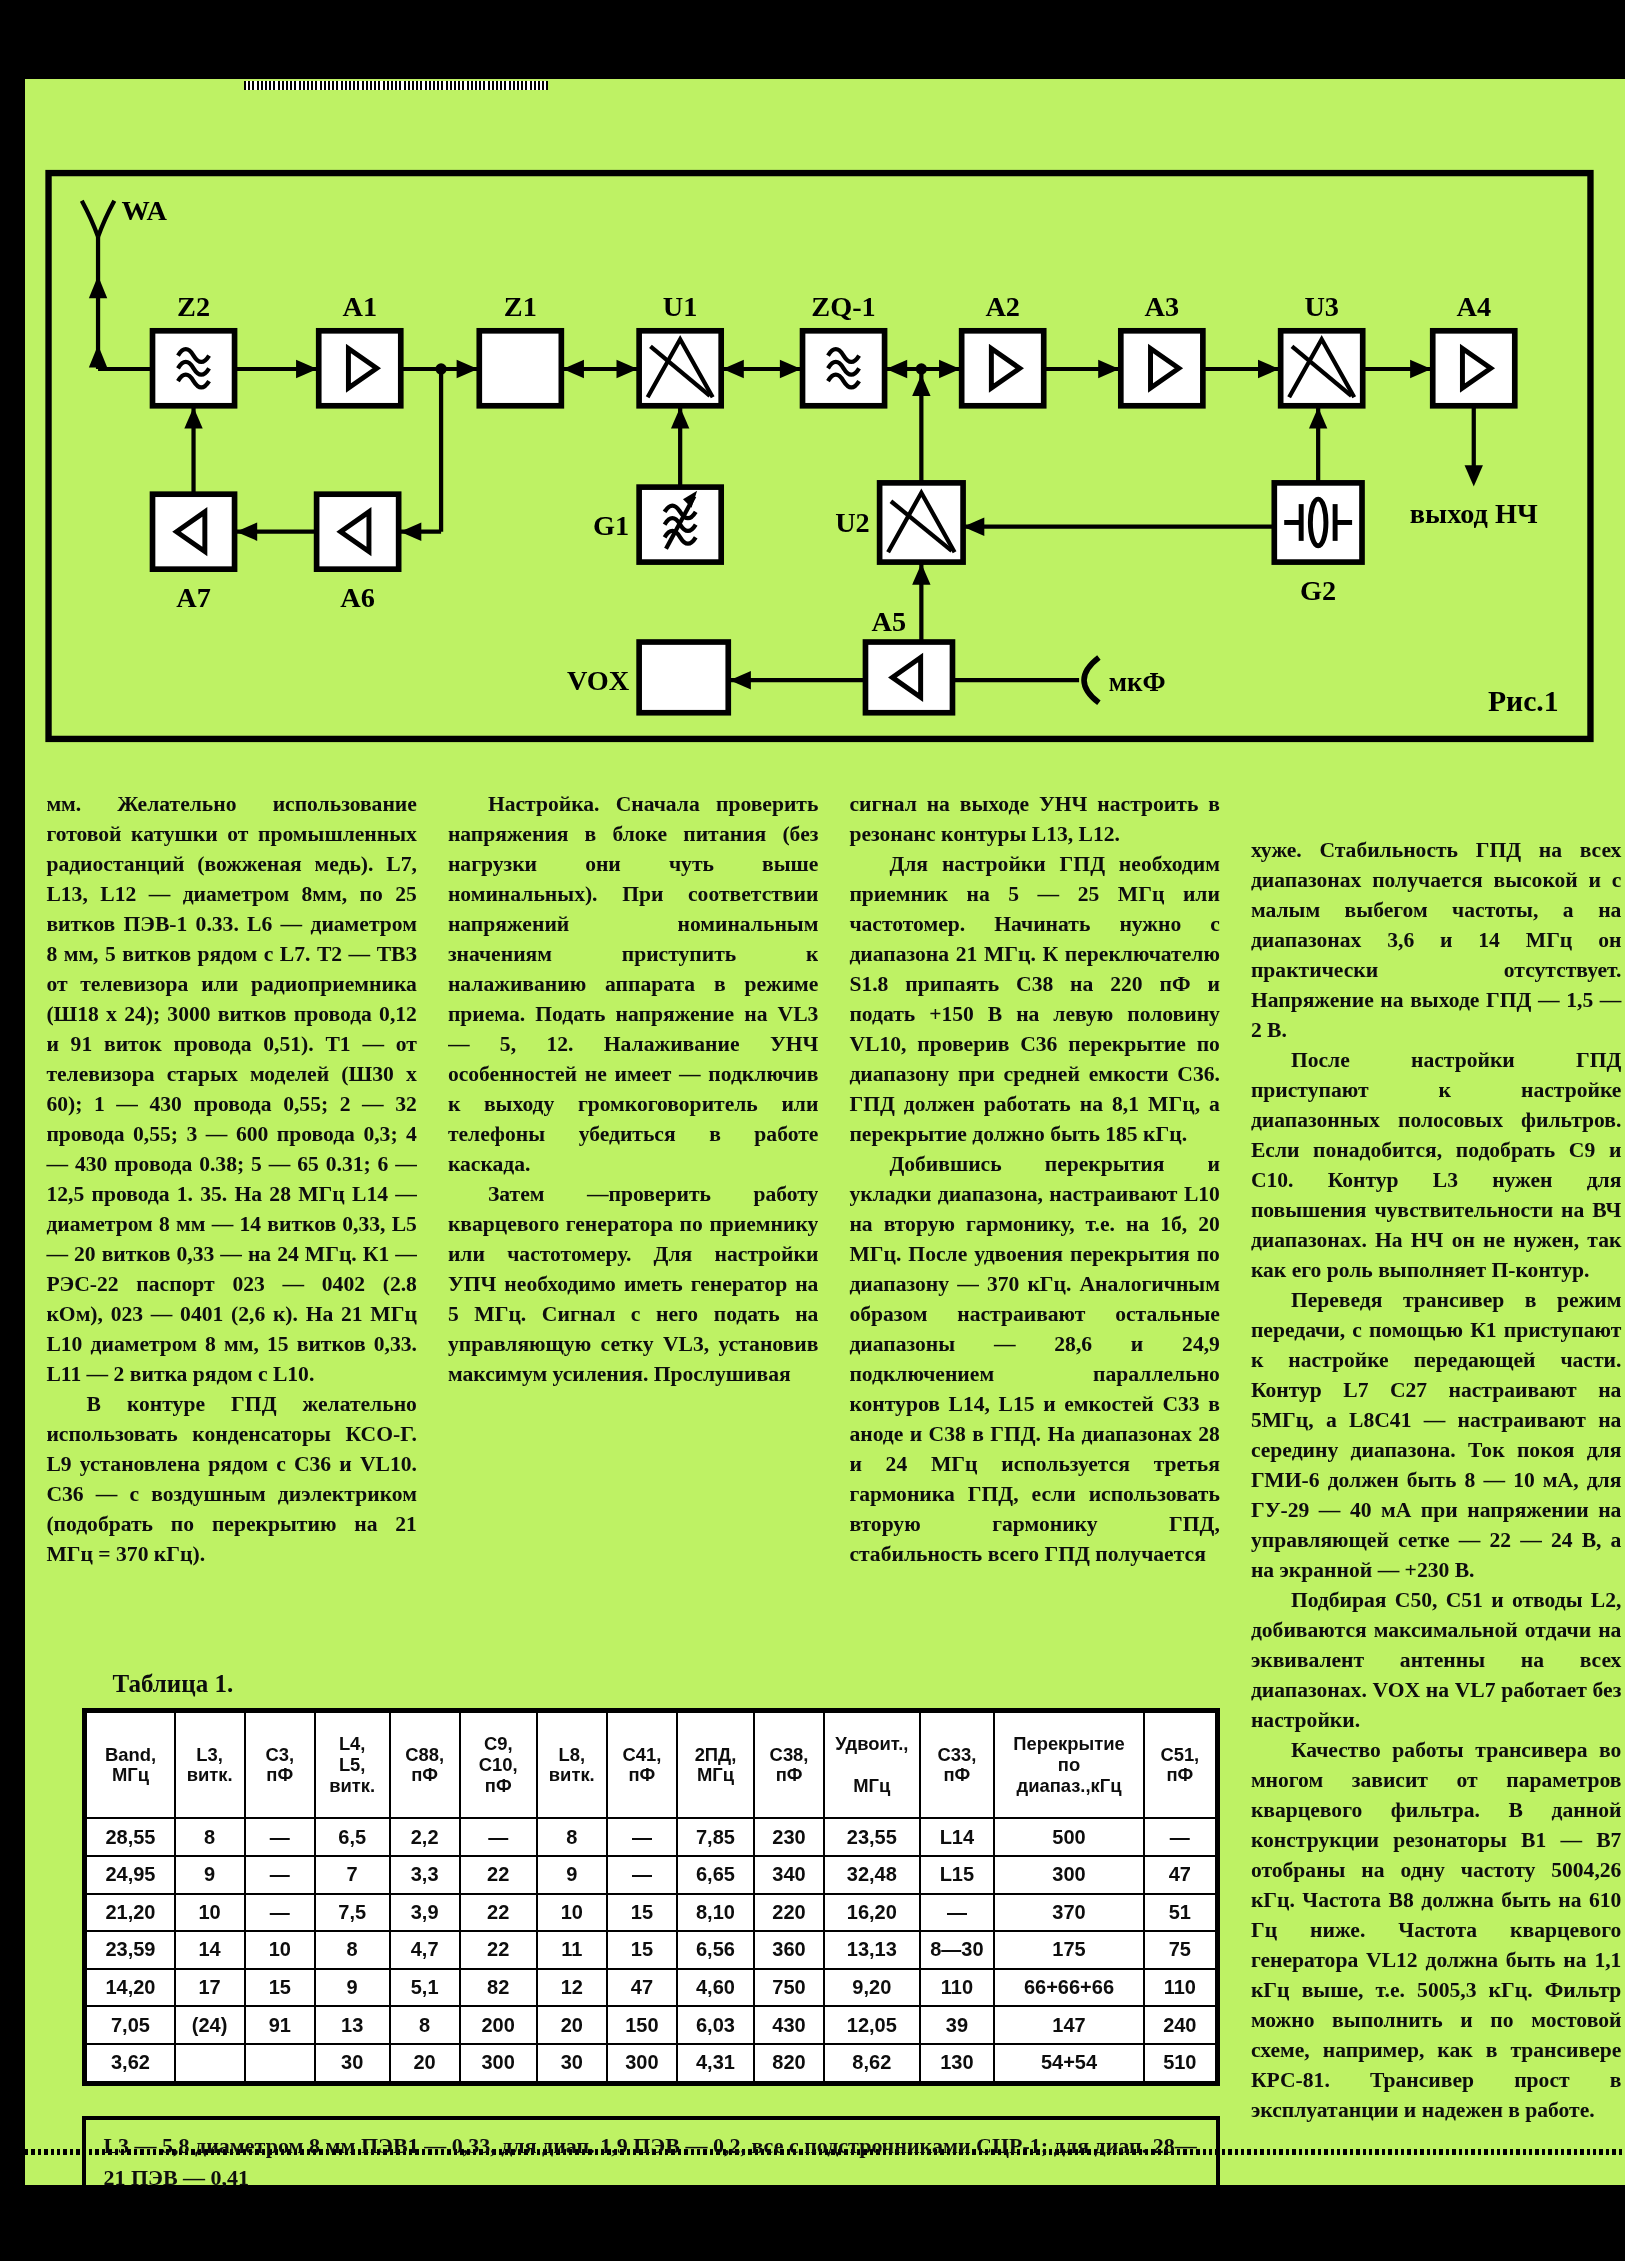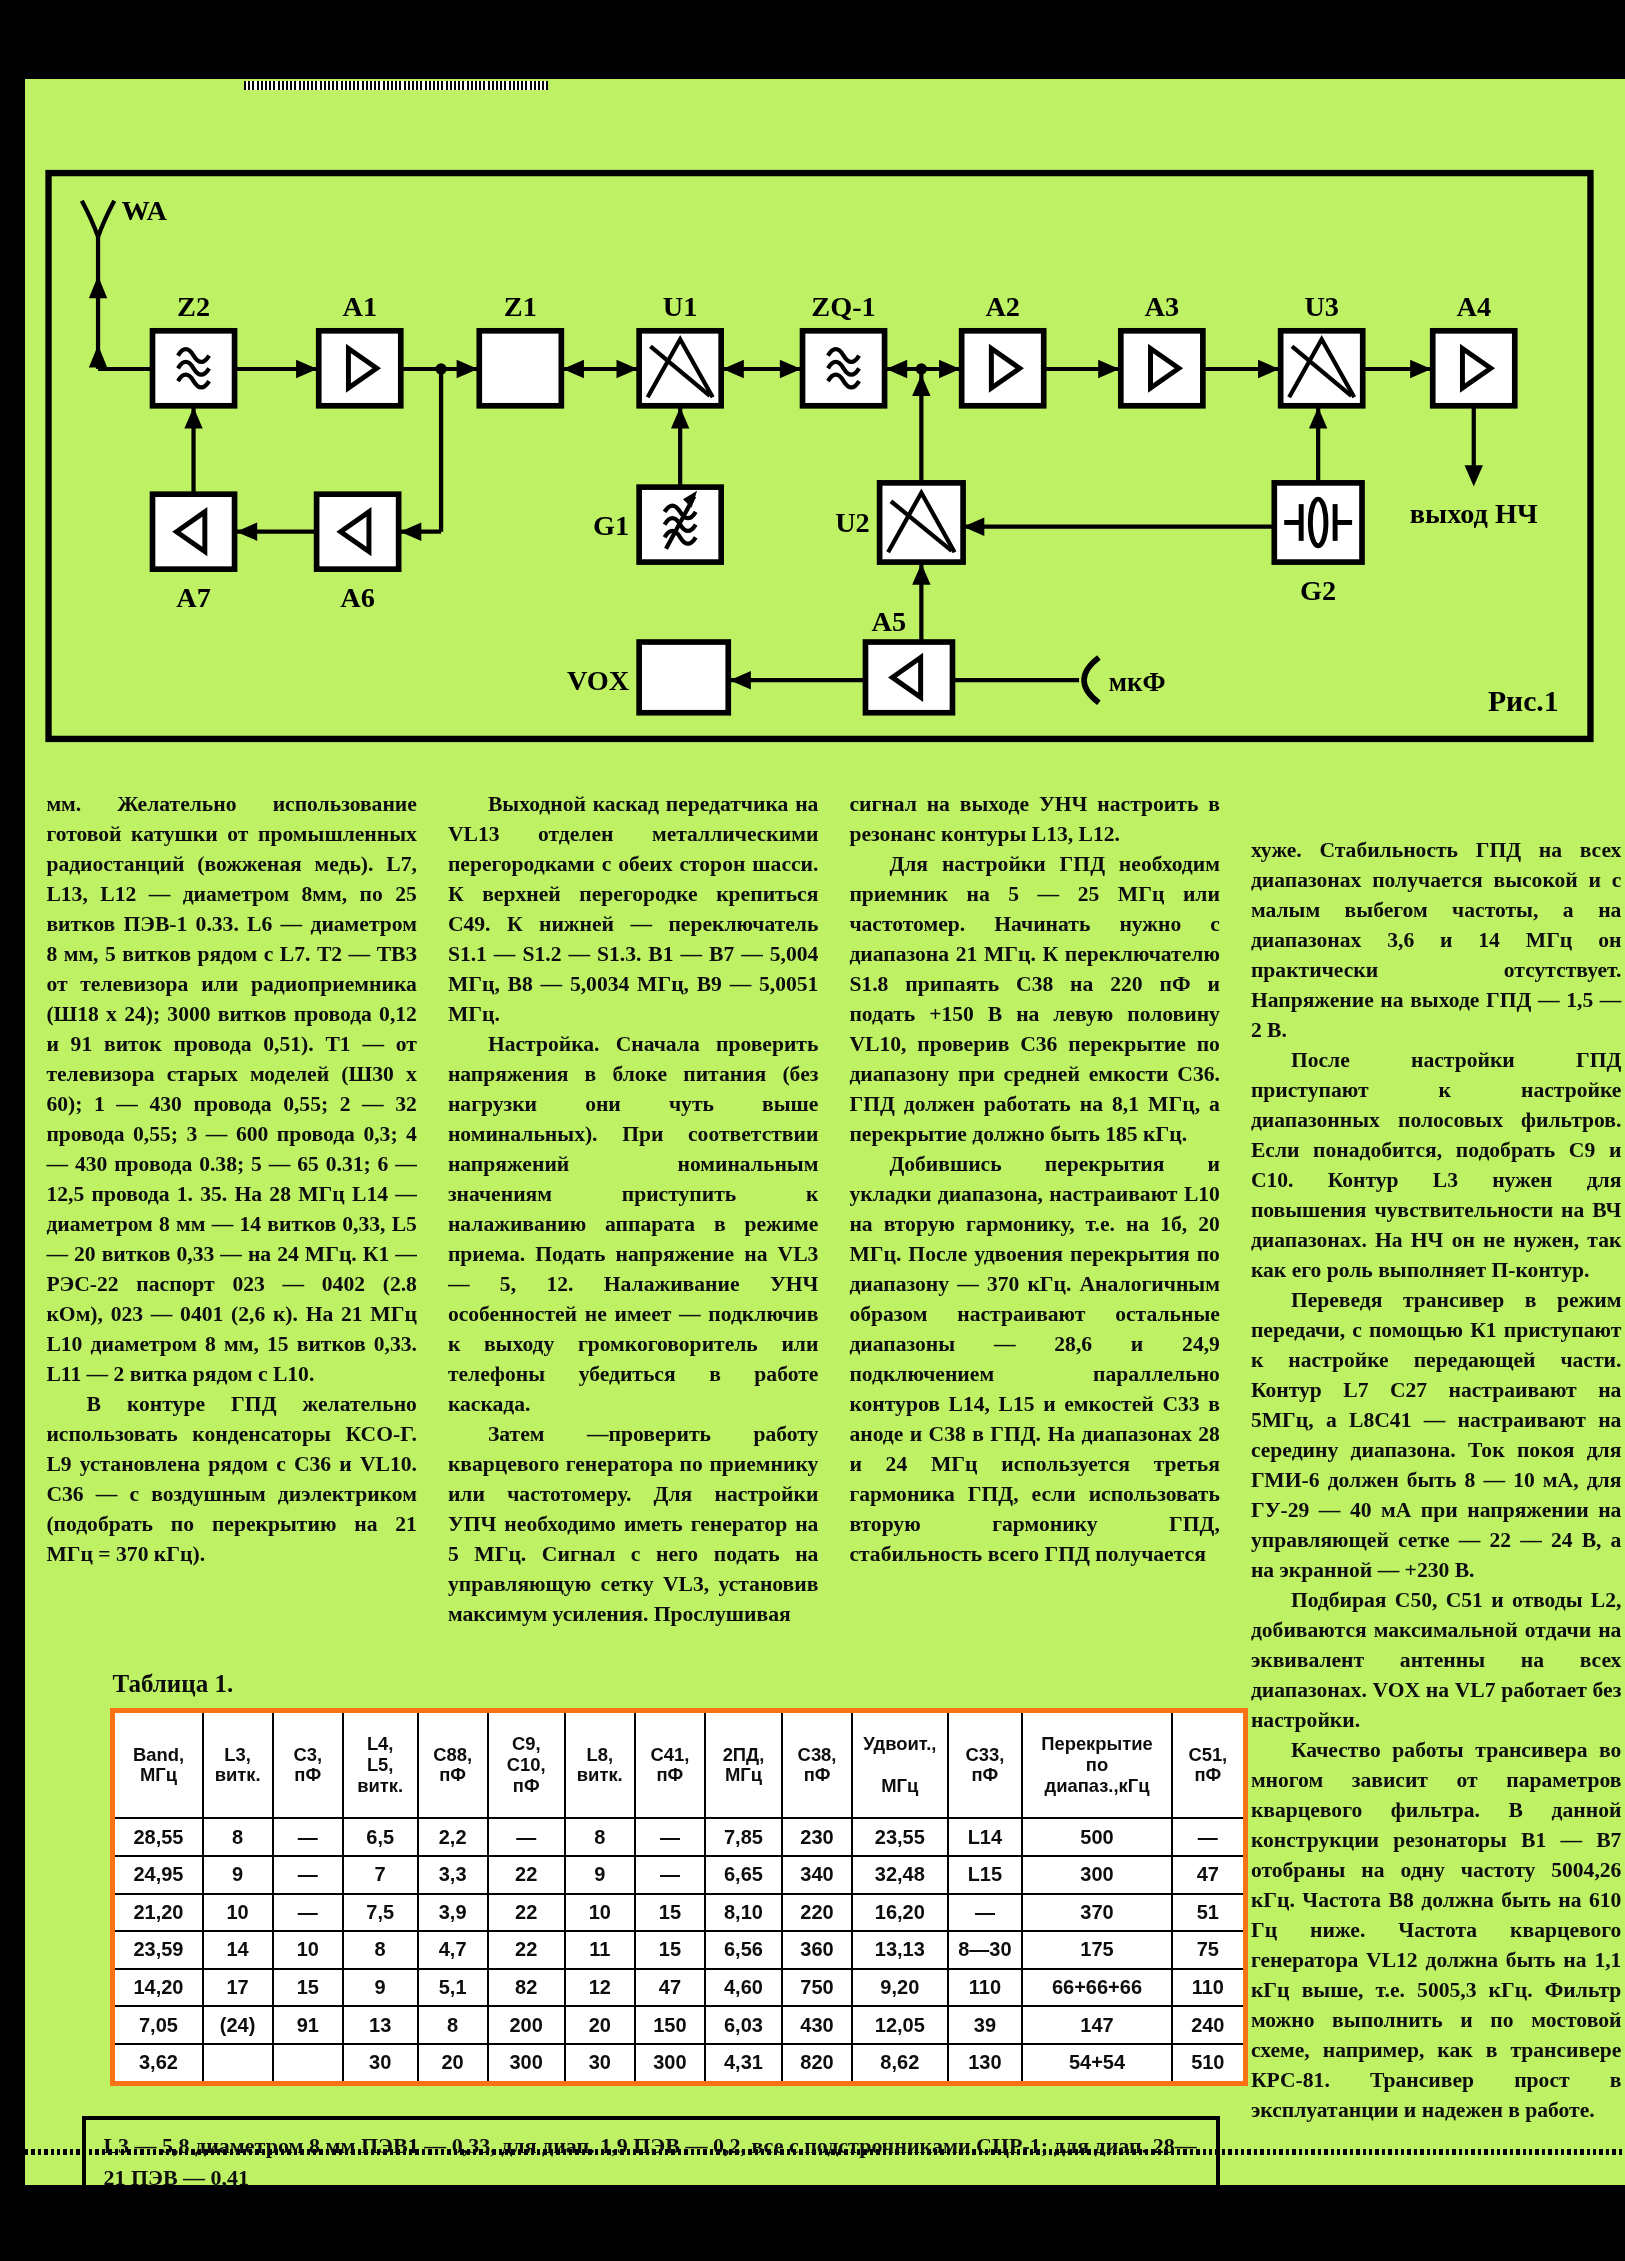--- a/index.html
+++ b/index.html
@@ -35,24 +35,23 @@
   .textcol { font-size:21.6px; line-height:30px; font-weight:bold; }
   .col1,.col2,.col3 { grid-row:1; height:880px; overflow:hidden; }
   .col1 { grid-column:1; } .col2 { grid-column:2; } .col3 { grid-column:3; }
   .col4 { grid-column:4; grid-row:1 / span 2;margin-top:46px; }
   .table-area { grid-column:1 / span 3; grid-row:2;padding-left:36px; }
   p { margin:0; text-align:justify; }
   p.ind { text-indent:40px; }
   .tbl-caption { font-size:25px; font-weight:bold; margin:1.4px 0 10px 30px; text-align:left; }
   table {
     width:100%; border-collapse:collapse;
-    border:5px solid #f97316;
+    border:5px solid #000000;
     font-family:"Liberation Sans", sans-serif;
     background:#fff;
-    margin-left:28px;
   }
   th, td { border:2.8px solid #000; text-align:center; vertical-align:middle; font-weight:bold; }
   th { font-size:18.4px; line-height:1.12; padding:7px 1.4px; white-space:pre-line; height:90px; }
   td { font-size:20px; height:30px; padding:2.8px 1.4px; }
   .footnote {
     margin-top:30px;
     border:4.2px solid #000;
     padding:10px 17px 21px 17px;
     font-size:22px; line-height:32.5px; font-weight:bold;
     text-align:left;
@@ -222,21 +221,20 @@
       <text x="2040" y="765" font-size="42" text-anchor="start">Рис.1</text>
     </svg>
   </div>
 
   <div class="content">
     <div class="textcol col1">
       <p>мм. Желательно использование готовой катушки от промышленных радиостанций (вожженая медь). L7, L13, L12 — диаметром 8мм, по 25 витков ПЭВ-1 0.33. L6 — диаметром 8 мм, 5 витков рядом с L7. Т2 — ТВЗ от телевизора или радиоприемника (Ш18 х 24); 3000 витков провода 0,12 и 91 виток провода 0,51). Т1 — от телевизора старых моделей (Ш30 х 60); 1 — 430 провода 0,55; 2 — 32 провода 0,55; 3 — 600 провода 0,3; 4 — 430 провода 0.38; 5 — 65 0.31; 6 — 12,5 провода 1. 35. На 28 МГц L14 — диаметром 8 мм — 14 витков 0,33, L5 — 20 витков 0,33 — на 24 МГц. К1 — РЭС-22 паспорт 023 — 0402 (2.8 кОм), 023 — 0401 (2,6 к). На 21 МГц L10 диаметром 8 мм, 15 витков 0,33. L11 — 2 витка рядом с L10.</p>
       <p class="ind">В контуре ГПД желательно использовать конденсаторы КСО-Г. L9 установлена рядом с С36 и VL10. С36 — с воздушным диэлектриком (подобрать по перекрытию на 21 МГц = 370 кГц).</p>
     </div>
     <div class="textcol col2">
-      <p class="ind">Выходной каскад передатчика на VL13 отделен металлическими перегородками с обеих сторон шасси. К верхней перегородке крепиться С49. К нижней — переключатель S1.1 — S1.2 — S1.3. В1 — В7 — 5,004 МГц, В8 — 5,0034 МГц, В9 — 5,0051 МГц.</p>
       <p class="ind">Настройка. Сначала проверить напряжения в блоке питания (без нагрузки они чуть выше номинальных). При соответствии напряжений номинальным значениям приступить к налаживанию аппарата в режиме приема. Подать напряжение на VL3 — 5, 12. Налаживание УНЧ особенностей не имеет — подключив к выходу громкоговоритель или телефоны убедиться в работе каскада.</p>
       <p class="ind">Затем —проверить работу кварцевого генератора по приемнику или частотомеру. Для настройки УПЧ необходимо иметь генератор на 5 МГц. Сигнал с него подать на управляющую сетку VL3, установив максимум усиления. Прослушивая</p>
     </div>
     <div class="textcol col3">
       <p>сигнал на выходе УНЧ настроить в резонанс контуры L13, L12.</p>
       <p class="ind">Для настройки ГПД необходим приемник на 5 — 25 МГц или частотомер. Начинать нужно с диапазона 21 МГц. К переключателю S1.8 припаять С38 на 220 пФ и подать +150 В на левую половину VL10, проверив С36 перекрытие по диапазону при средней емкости С36. ГПД должен работать на 8,1 МГц, а перекрытие должно быть 185 кГц.</p>
       <p class="ind">Добившись перекрытия и укладки диапазона, настраивают L10 на вторую гармонику, т.е. на 1б, 20 МГц. После удвоения перекрытия по диапазону — 370 кГц. Аналогичным образом настраивают остальные диапазоны — 28,6 и 24,9 подключением параллельно контуров L14, L15 и емкостей С33 в аноде и С38 в ГПД. На диапазонах 28 и 24 МГц используется третья гармоника ГПД, если использовать вторую гармонику ГПД, стабильность всего ГПД получается</p>
     </div>
     <div class="textcol col4">
       <p>хуже. Стабильность ГПД на всех диапазонах получается высокой и с малым выбегом частоты, а на диапазонах 3,6 и 14 МГц он практически отсутствует. Напряжение на выходе ГПД — 1,5 — 2 В.</p>

